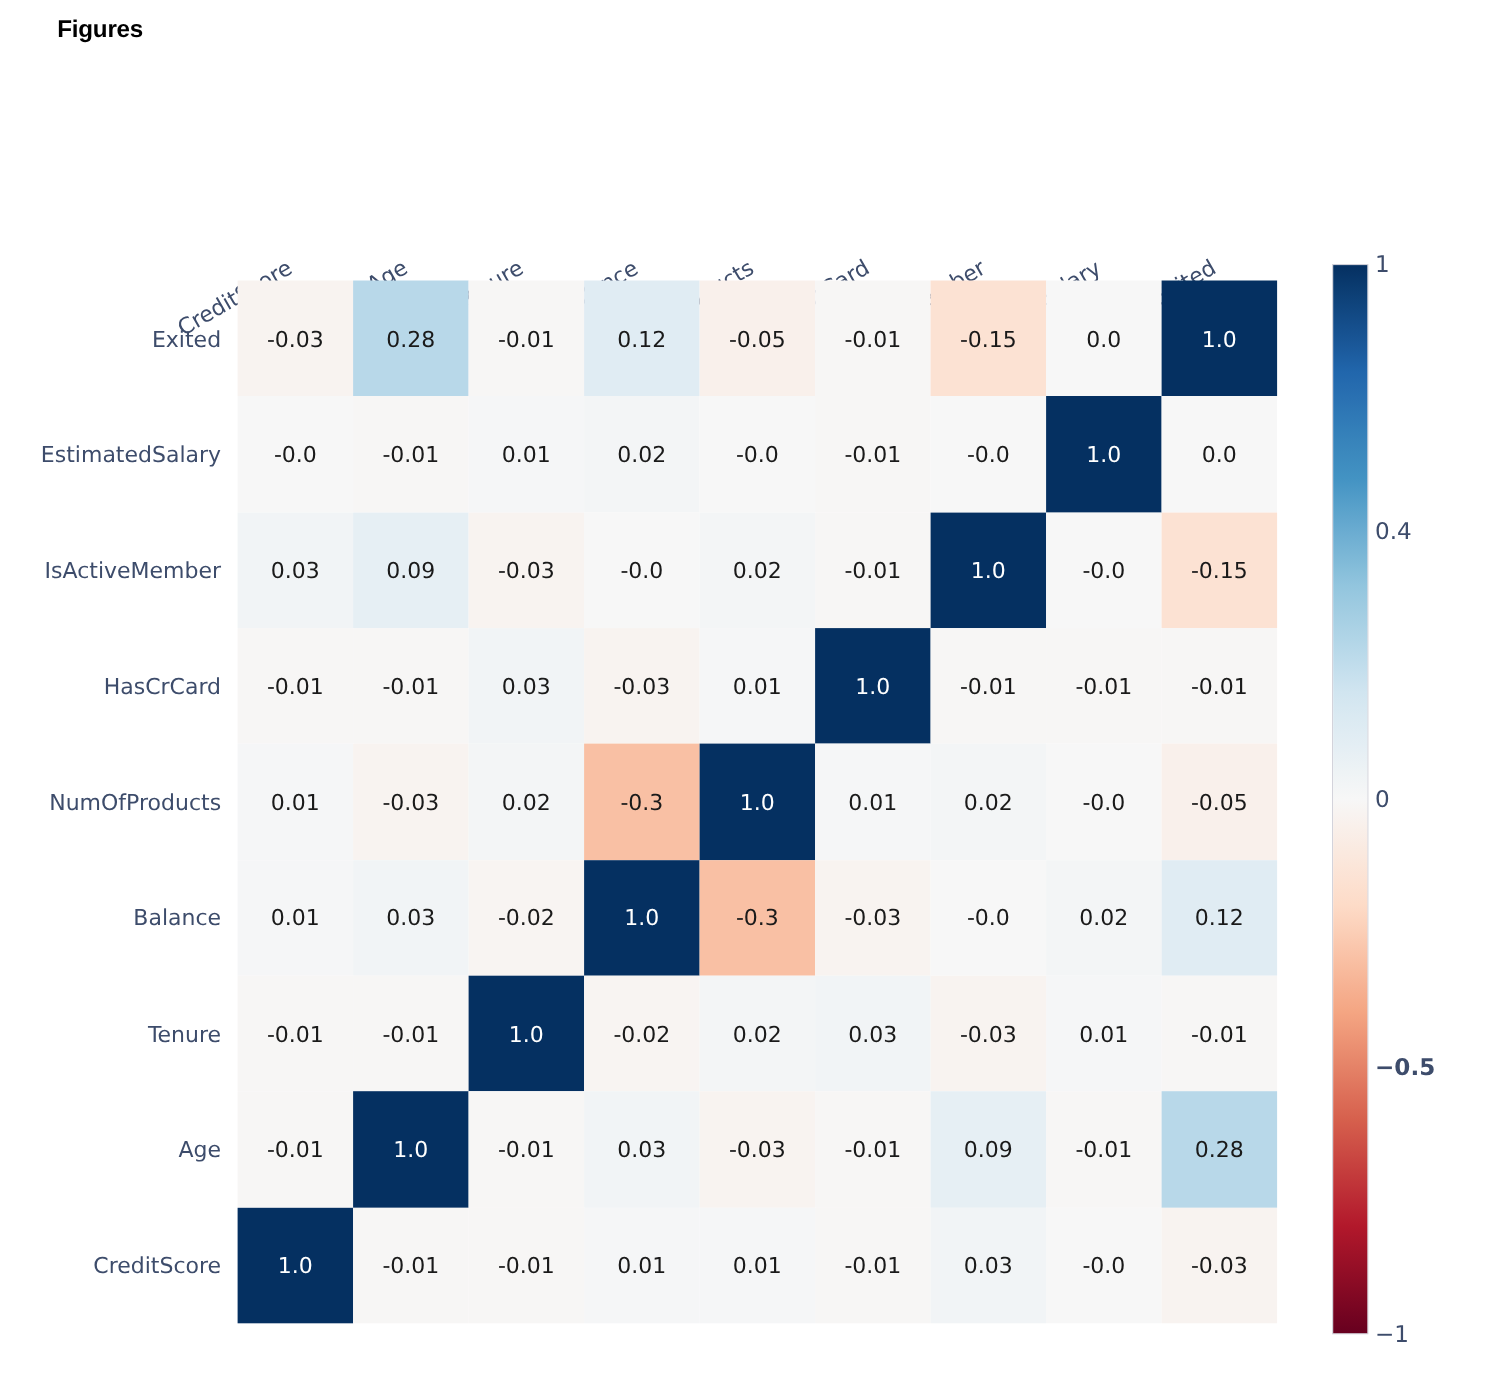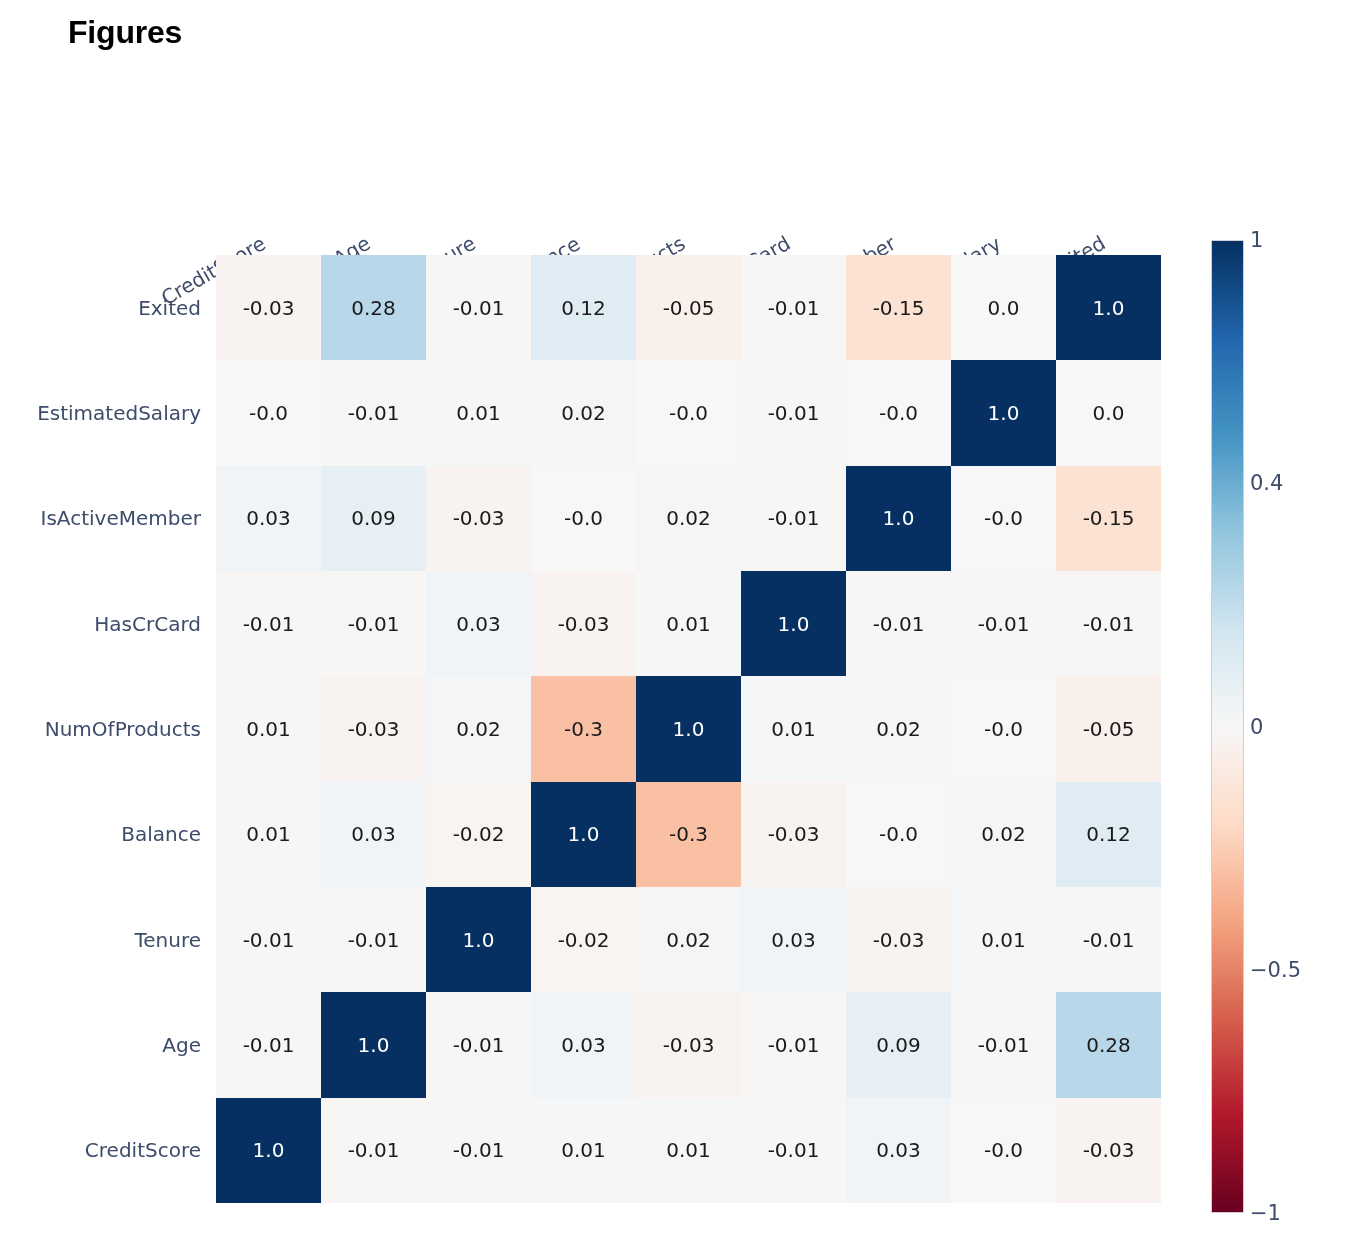--- a/index.html
+++ b/index.html
@@ -11,24 +11,24 @@
   body {
     width: 1372px;
     height: 1248px;
     font-family: "DejaVu Sans", sans-serif;
     overflow: hidden;
     position: relative;
   }
 
   #page-title {
     position: absolute;
-    left: 68px;
+    left: 52px;
     top: 14px;
     font-family: "Liberation Sans", sans-serif;
-    font-size: 32px;
+    font-size: 22px;
     font-weight: bold;
     color: #000000;
     letter-spacing: -0.2px;
   }
 
   #figure-area {
     position: absolute;
     left: 0;
     top: 0;
     width: 1372px;
@@ -439,19 +439,19 @@
       </div>
 
     <div id="colorbar">
       <div id="colorbar-gradient" style="background: linear-gradient(rgb(5, 48, 97) 0%, rgb(12, 62, 116) 2.5%, rgb(19, 75, 135) 5%, rgb(26, 88, 153) 7.5%, rgb(33, 102, 172) 10%, rgb(42, 113, 178) 12.5%, rgb(50, 125, 184) 15%, rgb(59, 136, 189) 17.5%, rgb(67, 147, 195) 20%, rgb(87, 160, 202) 22.5%, rgb(107, 172, 209) 25%, rgb(126, 185, 215) 27.5%, rgb(146, 197, 222) 30%, rgb(162, 205, 226) 32.5%, rgb(177, 213, 231) 35%, rgb(193, 221, 236) 37.5%, rgb(209, 229, 240) 40%, rgb(219, 234, 242) 42.5%, rgb(228, 238, 244) 45%, rgb(238, 243, 245) 47.5%, rgb(247, 247, 247) 50%, rgb(249, 240, 235) 52.5%, rgb(250, 233, 223) 55%, rgb(252, 226, 211) 57.5%, rgb(253, 219, 199) 60%, rgb(251, 206, 182) 62.5%, rgb(249, 192, 164) 65%, rgb(246, 178, 147) 67.5%, rgb(244, 165, 130) 70%, rgb(237, 148, 117) 72.5%, rgb(229, 131, 104) 75%, rgb(222, 113, 90) 77.5%, rgb(214, 96, 77) 80%, rgb(205, 78, 69) 82.5%, rgb(196, 60, 60) 85%, rgb(187, 42, 52) 87.5%, rgb(178, 24, 43) 90%, rgb(159, 18, 40) 92.5%, rgb(141, 12, 37) 95%, rgb(122, 6, 34) 97.5%, rgb(103, 0, 31) 100%);"></div>
     </div>
 
     <div id="colorbar-ticks">
         <div class="cbar-tick" style="top: 0px;">1</div>
         <div class="cbar-tick" style="top: 243.25px;">0.4</div>
         <div class="cbar-tick" style="top: 486.5px;">0</div>
-        <div class="cbar-tick" style="top: 729.75px;">−0.5</div>
+        <div class="cbar-tick" style="top: 729.75px; font-weight: bold;">−0.5</div>
         <div class="cbar-tick" style="top: 973px;">−1</div>
       </div>
 
   </div>
 
 </div>
 
 </body></html>

